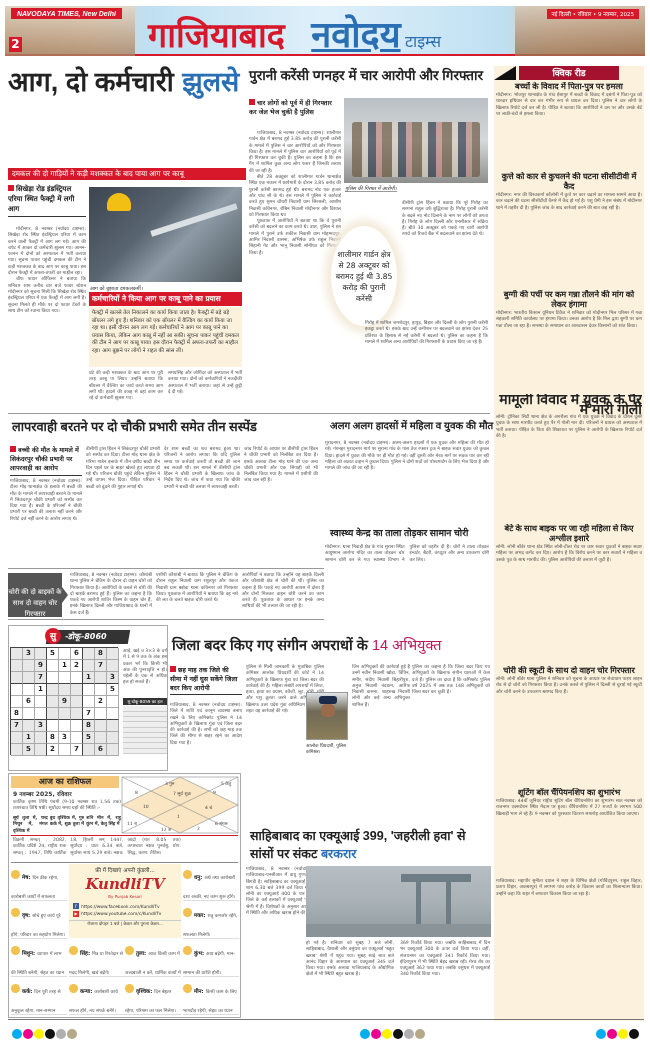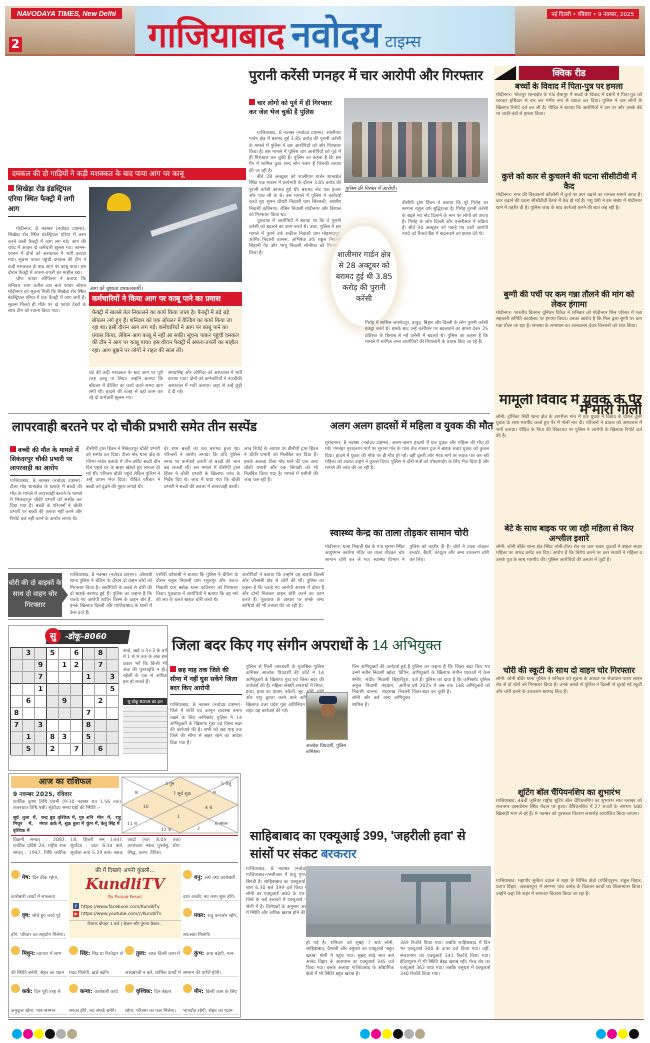--- a/index.html
+++ b/index.html
@@ -17,27 +17,28 @@
 </head>
 <body>
 
 <div class="abs" style="left:5px;top:6px;width:640px;height:50px;background:linear-gradient(90deg,#c9b7a0 0%,#e2d3be 14%,#bfe0f2 22%,#dff0fa 50%,#bfe0f2 78%,#d9c6ad 86%,#b99a7a 100%);border-bottom:2px solid #d7182a;">
   <div class="abs" style="left:0;top:0;width:130px;height:50px;background:linear-gradient(180deg,#e6d7c5,#a88261);opacity:.8;"></div>
   <div class="abs" style="left:510px;top:0;width:130px;height:50px;background:linear-gradient(180deg,#d7c5b1,#9c7250);opacity:.8;"></div>
   <div class="abs" style="left:6px;top:2px;height:11px;padding:0 6px;background:#d7182a;color:#fff;font-size:7px;font-style:italic;font-weight:bold;line-height:11px;font-family:'Liberation Sans',sans-serif;">NAVODAYA TIMES, New Delhi</div>
   <div class="abs" style="left:4px;top:31px;width:13px;height:15px;background:#d7182a;color:#fff;font-size:12px;font-weight:bold;text-align:center;line-height:15px;">2</div>
   <div class="abs" style="left:143px;top:3px;width:360px;height:44px;font-family:'Liberation Sans',sans-serif;font-weight:bold;white-space:nowrap;">
     <span style="color:#d7182a;font-size:34px;">गाजियाबाद</span>
-    <span style="color:#2a6fb4;font-size:36px;margin-left:2px;">नवोदय</span>
+    <span style="color:#2a6fb4;font-size:36px;margin-left:22px;text-decoration:underline;">नवोदय</span>
     <span style="color:#2a6fb4;font-size:16px;font-weight:normal;">टाइम्स</span>
   </div>
   <div class="abs" style="right:6px;top:3px;height:10px;padding:0 5px;background:#d7182a;color:#fff;font-size:5.5px;line-height:10px;">नई दिल्ली • रविवार • 9 नवम्बर, 2025</div>
 </div>
 
 <div class="abs" style="left:8px;top:66px;width:238px;">
+  <div style="font-size:27px;line-height:31px;white-space:nowrap;"><span class="hl-black">आग, दो कर्मचारी</span> <span style="color:#2a6fb4;font-weight:bold;font-family:'Liberation Sans',sans-serif;">झुलसे</span></div>
 </div>
 <div class="abs" style="left:8px;top:168px;width:238px;height:12px;background:#d7182a;color:#fff;font-size:7.2px;line-height:12px;padding-left:4px;white-space:nowrap;overflow:hidden;">दमकल की दो गाड़ियों ने कड़ी मशक्कत के बाद पाया आग पर काबू</div>
 
 <div class="abs" style="left:8px;top:184px;width:78px;font-size:7px;line-height:10px;font-weight:bold;color:#222;border-bottom:1px solid #333;padding-bottom:2px;"><span class="redsq"></span><span>सिखेड़ा रोड इंडस्ट्रियल एरिया स्थित फैक्ट्री में लगी आग</span></div>
 <div class="abs body-txt" style="left:8px;top:226px;width:78px;height:175px;">
     <p>मोदीनगर, 8 नवम्बर (नवोदय टाइम्स): सिखेड़ा रोड स्थित इंडस्ट्रियल एरिया में काम करने वाली फैक्ट्री में आग लग गई। आग की चपेट में आकर दो कर्मचारी झुलस गए। आनन-फानन में दोनों को अस्पताल में भर्ती कराया गया। सूचना पाकर पहुंची दमकल की टीम ने कड़ी मशक्कत के बाद आग पर काबू पाया। इस दौरान फैक्ट्री में अफरा-तफरी का माहौल रहा।</p>
     <p>चीफ फायर ऑफिसर ने बताया कि शनिवार शाम करीब चार बजे फायर स्टेशन मोदीनगर को सूचना मिली कि सिखेड़ा रोड स्थित इंडस्ट्रियल एरिया में एक फैक्ट्री में आग लगी है। सूचना मिलते ही मौके पर दो फायर टेंडरों के साथ टीम को रवाना किया गया।</p>
   </div>
 
 <div class="abs photo" style="left:89px;top:187px;width:153px;height:95px;background:linear-gradient(135deg,#3c4550 0%,#596571 40%,#8e9aa5 60%,#4f5a60 100%);">
@@ -111,21 +112,21 @@
 <div class="abs body-txt" style="left:86px;top:446px;width:74px;height:110px;">डीसीपी ट्रांस हिंडन ने सिकंदरपुर चौकी प्रभारी को सस्पेंड कर दिया। टीला मोड़ थाना क्षेत्र के गरिमा गार्डन इलाके में तीन वर्षीय बच्ची तीन दिन पहले घर के बाहर खेलते हुए लापता हो गई थी। परिजन चौकी पहुंचे लेकिन पुलिस ने उन्हें वापस भेज दिया। पीड़ित परिवार ने बच्ची को ढूंढने की गुहार लगाई थी।</div>
 <div class="abs body-txt" style="left:164px;top:446px;width:76px;height:110px;">देर शाम बच्ची का शव बरामद हुआ था। परिजनों ने आरोप लगाया कि यदि पुलिस समय पर कार्रवाई करती तो बच्ची की जान बच सकती थी। इस मामले में डीसीपी ट्रांस हिंडन ने चौकी प्रभारी के खिलाफ जांच के निर्देश दिए थे। जांच में पाया गया कि चौकी प्रभारी ने बच्ची की तलाश में लापरवाही बरती।</div>
 <div class="abs body-txt" style="left:244px;top:446px;width:74px;height:110px;">जांच रिपोर्ट के आधार पर डीसीपी ट्रांस हिंडन ने चौकी प्रभारी को निलंबित कर दिया है। इसके अलावा टीला मोड़ थाने की एक अन्य चौकी प्रभारी और एक सिपाही को भी निलंबित किया गया है। मामले में एसीपी की जांच चल रही है।</div>
 
 <div class="abs hl-black" style="left:330px;top:419px;width:160px;font-size:10px;line-height:14px;white-space:nowrap;">अलग अलग हादसों में महिला व युवक की मौत</div>
 <div class="abs body-txt" style="left:325px;top:440px;width:164px;height:80px;">मुरादनगर, 8 नवम्बर (नवोदय टाइम्स): अलग-अलग हादसों में एक युवक और महिला की मौत हो गई। गंगनहर मुरादनगर मार्ग पर सुराना गांव के पास तेज रफ्तार ट्रक ने बाइक सवार युवक को कुचल दिया। हादसे में युवक की मौके पर ही मौत हो गई। वहीं दूसरी ओर मेरठ मार्ग पर सड़क पार कर रही महिला को अज्ञात वाहन ने कुचल दिया। पुलिस ने दोनों शवों को पोस्टमार्टम के लिए भेज दिया है और मामले की जांच की जा रही है।</div>
 <div class="abs hl-black" style="left:330px;top:526px;width:160px;font-size:9.2px;line-height:14px;white-space:nowrap;">स्वास्थ्य केन्द्र का ताला तोड़कर सामान चोरी</div>
 <div class="abs body-txt" style="left:325px;top:544px;width:164px;height:32px;column-count:2;column-gap:5px;">मोदीनगर: थाना निवाड़ी क्षेत्र के गांव सुराना स्थित आयुष्मान आरोग्य मंदिर का ताला तोड़कर चोर सामान चोरी कर ले गए। स्वास्थ्य विभाग ने पुलिस को तहरीर दी है। चोरों ने ताला तोड़कर इन्वर्टर, बैटरी, कंप्यूटर और अन्य उपकरण चोरी कर लिए।</div>
 
 <div class="abs" style="left:8px;top:568px;width:316px;height:52px;border-top:1px solid #999;border-bottom:1px solid #999;">
-  <div class="abs" style="left:0;top:4px;width:54px;height:44px;background:#555;color:#fff;font-size:6.8px;line-height:11px;text-align:center;padding-top:5px;">चोरी की दो बाइकों के साथ दो वाहन चोर गिरफ्तार</div>
+  <div class="abs" style="left:0;top:4px;width:54px;height:44px;background:#555;color:#fff;font-size:6.8px;line-height:11px;text-align:center;padding-top:14px;">चोरी की दो बाइकों के साथ दो वाहन चोर गिरफ्तार</div>
   <div class="abs" style="left:54px;top:18px;width:0;height:0;border-top:8px solid transparent;border-bottom:8px solid transparent;border-left:6px solid #555;"></div>
   <div class="abs body-txt" style="left:62px;top:3px;width:82px;height:46px;">गाजियाबाद, 8 नवम्बर (नवोदय टाइम्स): कौशांबी थाना पुलिस ने चेकिंग के दौरान दो वाहन चोरों को गिरफ्तार किया है। आरोपियों के कब्जे से चोरी की दो बाइकें बरामद हुई हैं। पुलिस का कहना है कि पकड़े गए आरोपी शातिर किस्म के वाहन चोर हैं, इनके खिलाफ दिल्ली और गाजियाबाद के थानों में केस दर्ज हैं।</div>
   <div class="abs body-txt" style="left:148px;top:3px;width:82px;height:46px;">एसीपी कौशांबी ने बताया कि पुलिस ने चेकिंग के दौरान राहुल निवासी ग्राम रसूलपुर और पंकज निवासी ग्राम बझेड़ा थाना कविनगर को गिरफ्तार किया। पूछताछ में आरोपियों ने बताया कि वह नशे की लत के चलते बाइक चोरी करते थे।</div>
   <div class="abs body-txt" style="left:234px;top:3px;width:82px;height:46px;">आरोपियों ने बताया कि उन्होंने यह बाइकें दिल्ली और कौशांबी क्षेत्र से चोरी की थीं। पुलिस का कहना है कि पकड़े गए आरोपी आपस में दोस्त हैं और दोनों मिलकर वाहन चोरी करने का काम करते हैं। पूछताछ के आधार पर इनके अन्य साथियों की भी तलाश की जा रही है।</div>
 </div>
 
 <div class="abs" style="left:8px;top:625px;width:160px;height:146px;border:1px solid #aaa;">
   <div class="abs" style="left:38px;top:4px;width:82px;height:14px;background:#333;color:#fff;font-size:8px;font-weight:bold;line-height:14px;padding-left:18px;white-space:nowrap;transform:skewX(-10deg);">
     <span>-डोकू-8060</span>
   </div>
@@ -269,21 +270,21 @@
     <div style="font-size:15px;text-align:center;color:#c1272d;font-weight:bold;font-family:'DejaVu Serif',serif;font-style:italic;line-height:20px;">KundliTV</div>
     <div style="font-size:4px;text-align:center;color:#c1272d;">By Punjab Kesari</div>
     <div style="font-size:4.4px;color:#333;padding-left:4px;margin-top:4px;"><span style="display:inline-block;width:6px;height:6px;background:#3b5998;color:#fff;font-size:5px;text-align:center;line-height:6px;margin-right:2px;">f</span><span>https://www.facebook.com/KundliTv</span></div>
     <div style="font-size:4.4px;color:#333;padding-left:4px;margin-top:2px;"><span style="display:inline-block;width:6px;height:6px;background:#e52d27;color:#fff;font-size:4px;text-align:center;line-height:6px;margin-right:2px;">▶</span><span>https://www.youtube.com/c/KundliTv</span></div>
     <div style="font-size:4.2px;color:#333;text-align:center;margin-top:3px;border-top:1px solid #ccc;">रोजाना दोपहर 1 बजे | केवल और पुराना केवल...</div>
   </div>
 </div>
 
 <div class="abs" style="left:172px;top:635px;width:320px;font-size:14.5px;line-height:20px;white-space:nowrap;font-family:'Liberation Sans',sans-serif;">
   <span class="hl-black">जिला बदर किए गए संगीन अपराधों के</span>
-  <span style="color:#14532d;margin-top:36px;">14 अभियुक्त</span>
+  <span style="color:#be185d;margin-top:36px;">14 अभियुक्त</span>
 </div>
 <div class="abs" style="left:170px;top:665px;width:72px;font-size:6.3px;line-height:9px;font-weight:bold;color:#222;border-bottom:1px solid #333;padding-bottom:2px;"><span class="redsq"></span><span>छह माह तक जिले की सीमा में नहीं घुस सकेंगे जिला बदर किए आरोपी</span></div>
 <div class="abs body-txt" style="left:170px;top:702px;width:72px;height:66px;">गाजियाबाद, 8 नवम्बर (नवोदय टाइम्स): जिले में शांति एवं कानून व्यवस्था बनाए रखने के लिए कमिश्नरेट पुलिस ने 14 अभियुक्तों के खिलाफ गुंडा एवं जिला बदर की कार्रवाई की है। सभी को छह माह तक जिले की सीमा से बाहर रहने का आदेश दिया गया है।</div>
 <div class="abs body-txt" style="left:246px;top:664px;width:78px;height:150px;">पुलिस से मिली जानकारी के मुताबिक पुलिस कमिश्नर आलोक प्रियदर्शी की कोर्ट ने 14 अभियुक्तों के खिलाफ गुंडा एवं जिला बदर की कार्रवाई की है। महिला संबंधी अपराधों में लिप्त, हत्या, हत्या का प्रयास, डकैती, लूट, चोरी, चोरी और पशु क्रूरता करने वाले अभियुक्तों के खिलाफ उत्तर प्रदेश गुंडा अधिनियम 1970 के तहत यह कार्रवाई की गई।</div>
 <div class="abs photo" style="left:306px;top:692px;width:42px;height:48px;background:linear-gradient(180deg,#e2e6ea 0%,#6f6a55 40%,#8b7e5a 100%);border:1px solid #999;">
   <div class="abs" style="left:12px;top:3px;width:18px;height:8px;background:#1c2a4a;border-radius:3px;"></div>
   <div class="abs" style="left:14px;top:11px;width:14px;height:13px;background:#9a6b4a;border-radius:5px;"></div>
 </div>
 <div class="abs caption" style="left:306px;top:742px;width:46px;font-size:4.6px;">आलोक प्रियदर्शी, पुलिस कमिश्नर।</div>
 <div class="abs body-txt" style="left:352px;top:664px;width:58px;height:150px;">जिन अभियुक्तों की कार्रवाई हुई है उनमें नवीन निवासी खोड़ा, विपिन, समीर, संदीप निवासी बिहारीपुरा, अनुज निवासी नंदग्राम, आरिफ निवासी डासना, शाहरुख निवासी लोनी और कई अन्य अभियुक्त शामिल हैं।</div>

